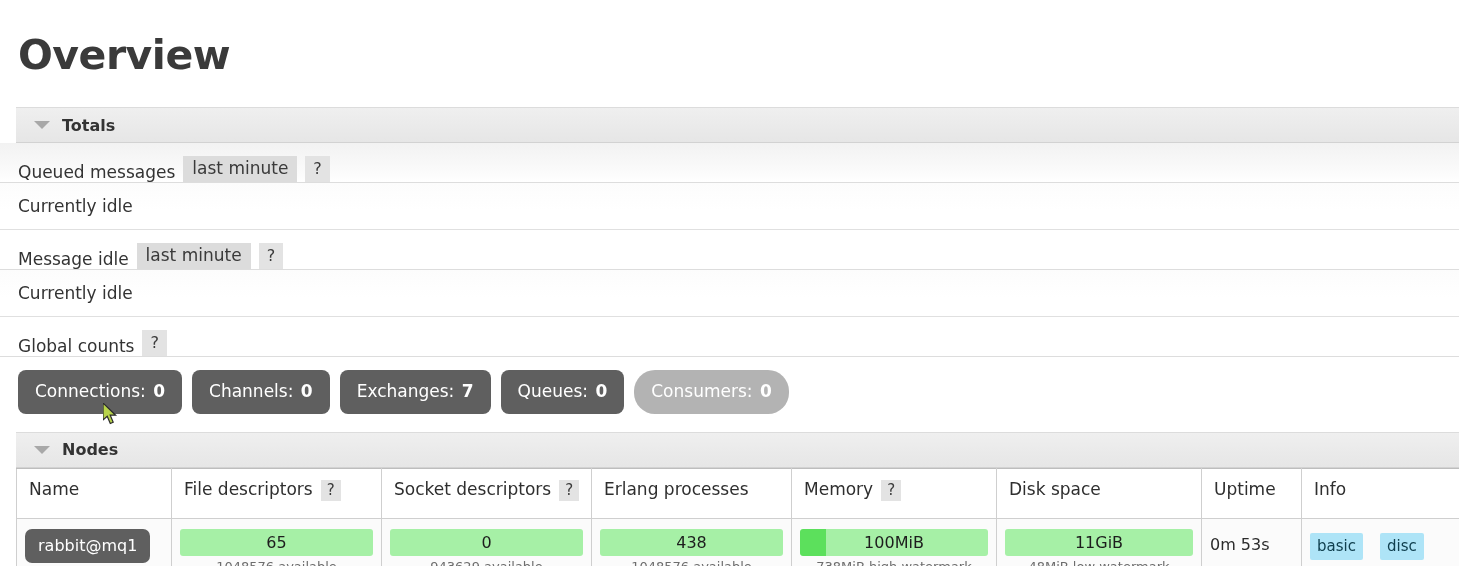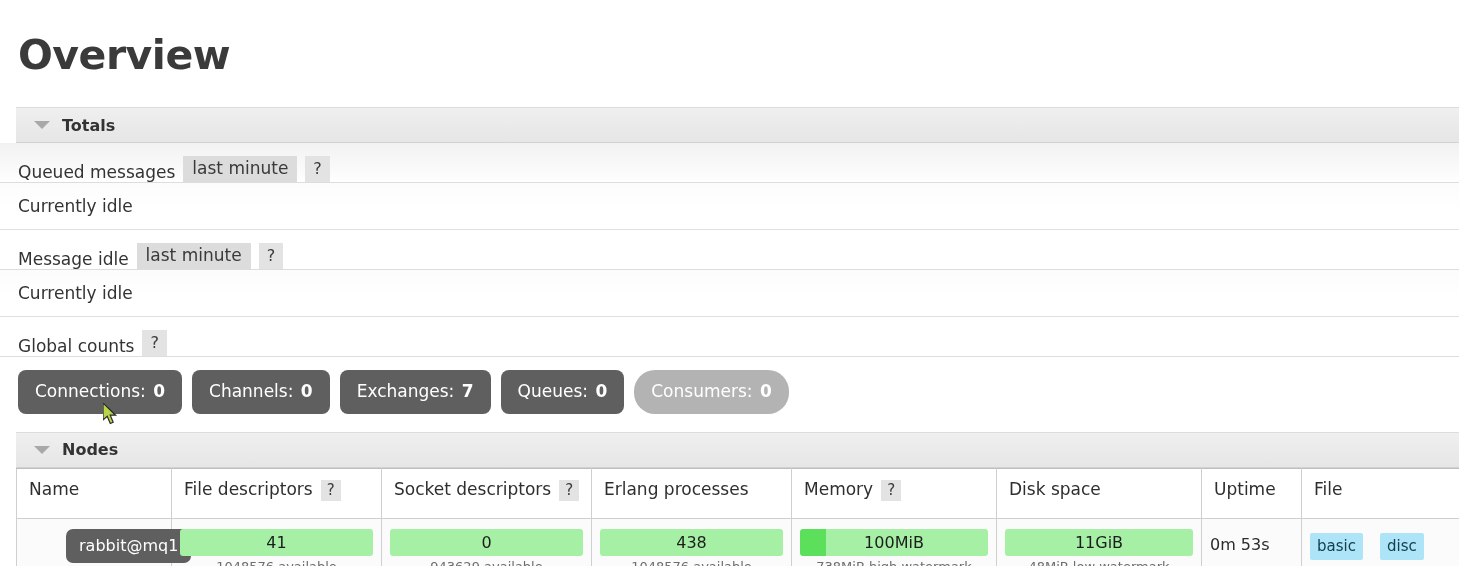--- a/index.html
+++ b/index.html
@@ -158,21 +158,20 @@
 
   .node-badge {
     display: inline-block;
     background: #5f5f5f;
     color: #ffffff;
     border-radius: 7px;
     font-size: 16px;
     padding: 8px 13px 9px 13px;
     line-height: 1.1;
     cursor: pointer;
-    margin-left: 41px;
   }
 
   .bar {
     position: relative;
     height: 27px;
     background: #a6f0a6;
     border-radius: 3px;
     display: flex;
     align-items: center;
     justify-content: center;
@@ -296,32 +295,32 @@
       </colgroup>
       <thead>
         <tr id="thead-row">
             <th><span>Name</span></th>
             <th><span>File descriptors</span><span class="qmark" style="font-size: 15px; padding: 2px 6px 3px;">?</span></th>
             <th><span>Socket descriptors</span><span class="qmark" style="font-size: 15px; padding: 2px 6px 3px;">?</span></th>
             <th><span>Erlang processes</span></th>
             <th><span>Memory</span><span class="qmark" style="font-size: 15px; padding: 2px 6px 3px;">?</span></th>
             <th><span>Disk space</span></th>
             <th><span>Uptime</span></th>
-            <th><span>File</span></th>
+            <th><span>Info</span></th>
           </tr>
       </thead>
       <tbody>
         <tr>
           <td>
             <span class="node-badge">rabbit@mq1</span>
           </td>
           <td>
             <div class="bar">
               <span class="fill" style="width:0%"></span>
-              <span class="val">41</span>
+              <span class="val">65</span>
             </div>
             <div class="sub">1048576 available</div>
           </td>
           <td>
             <div class="bar">
               <span class="fill" style="width:0%"></span>
               <span class="val">0</span>
             </div>
             <div class="sub">943629 available</div>
           </td>

